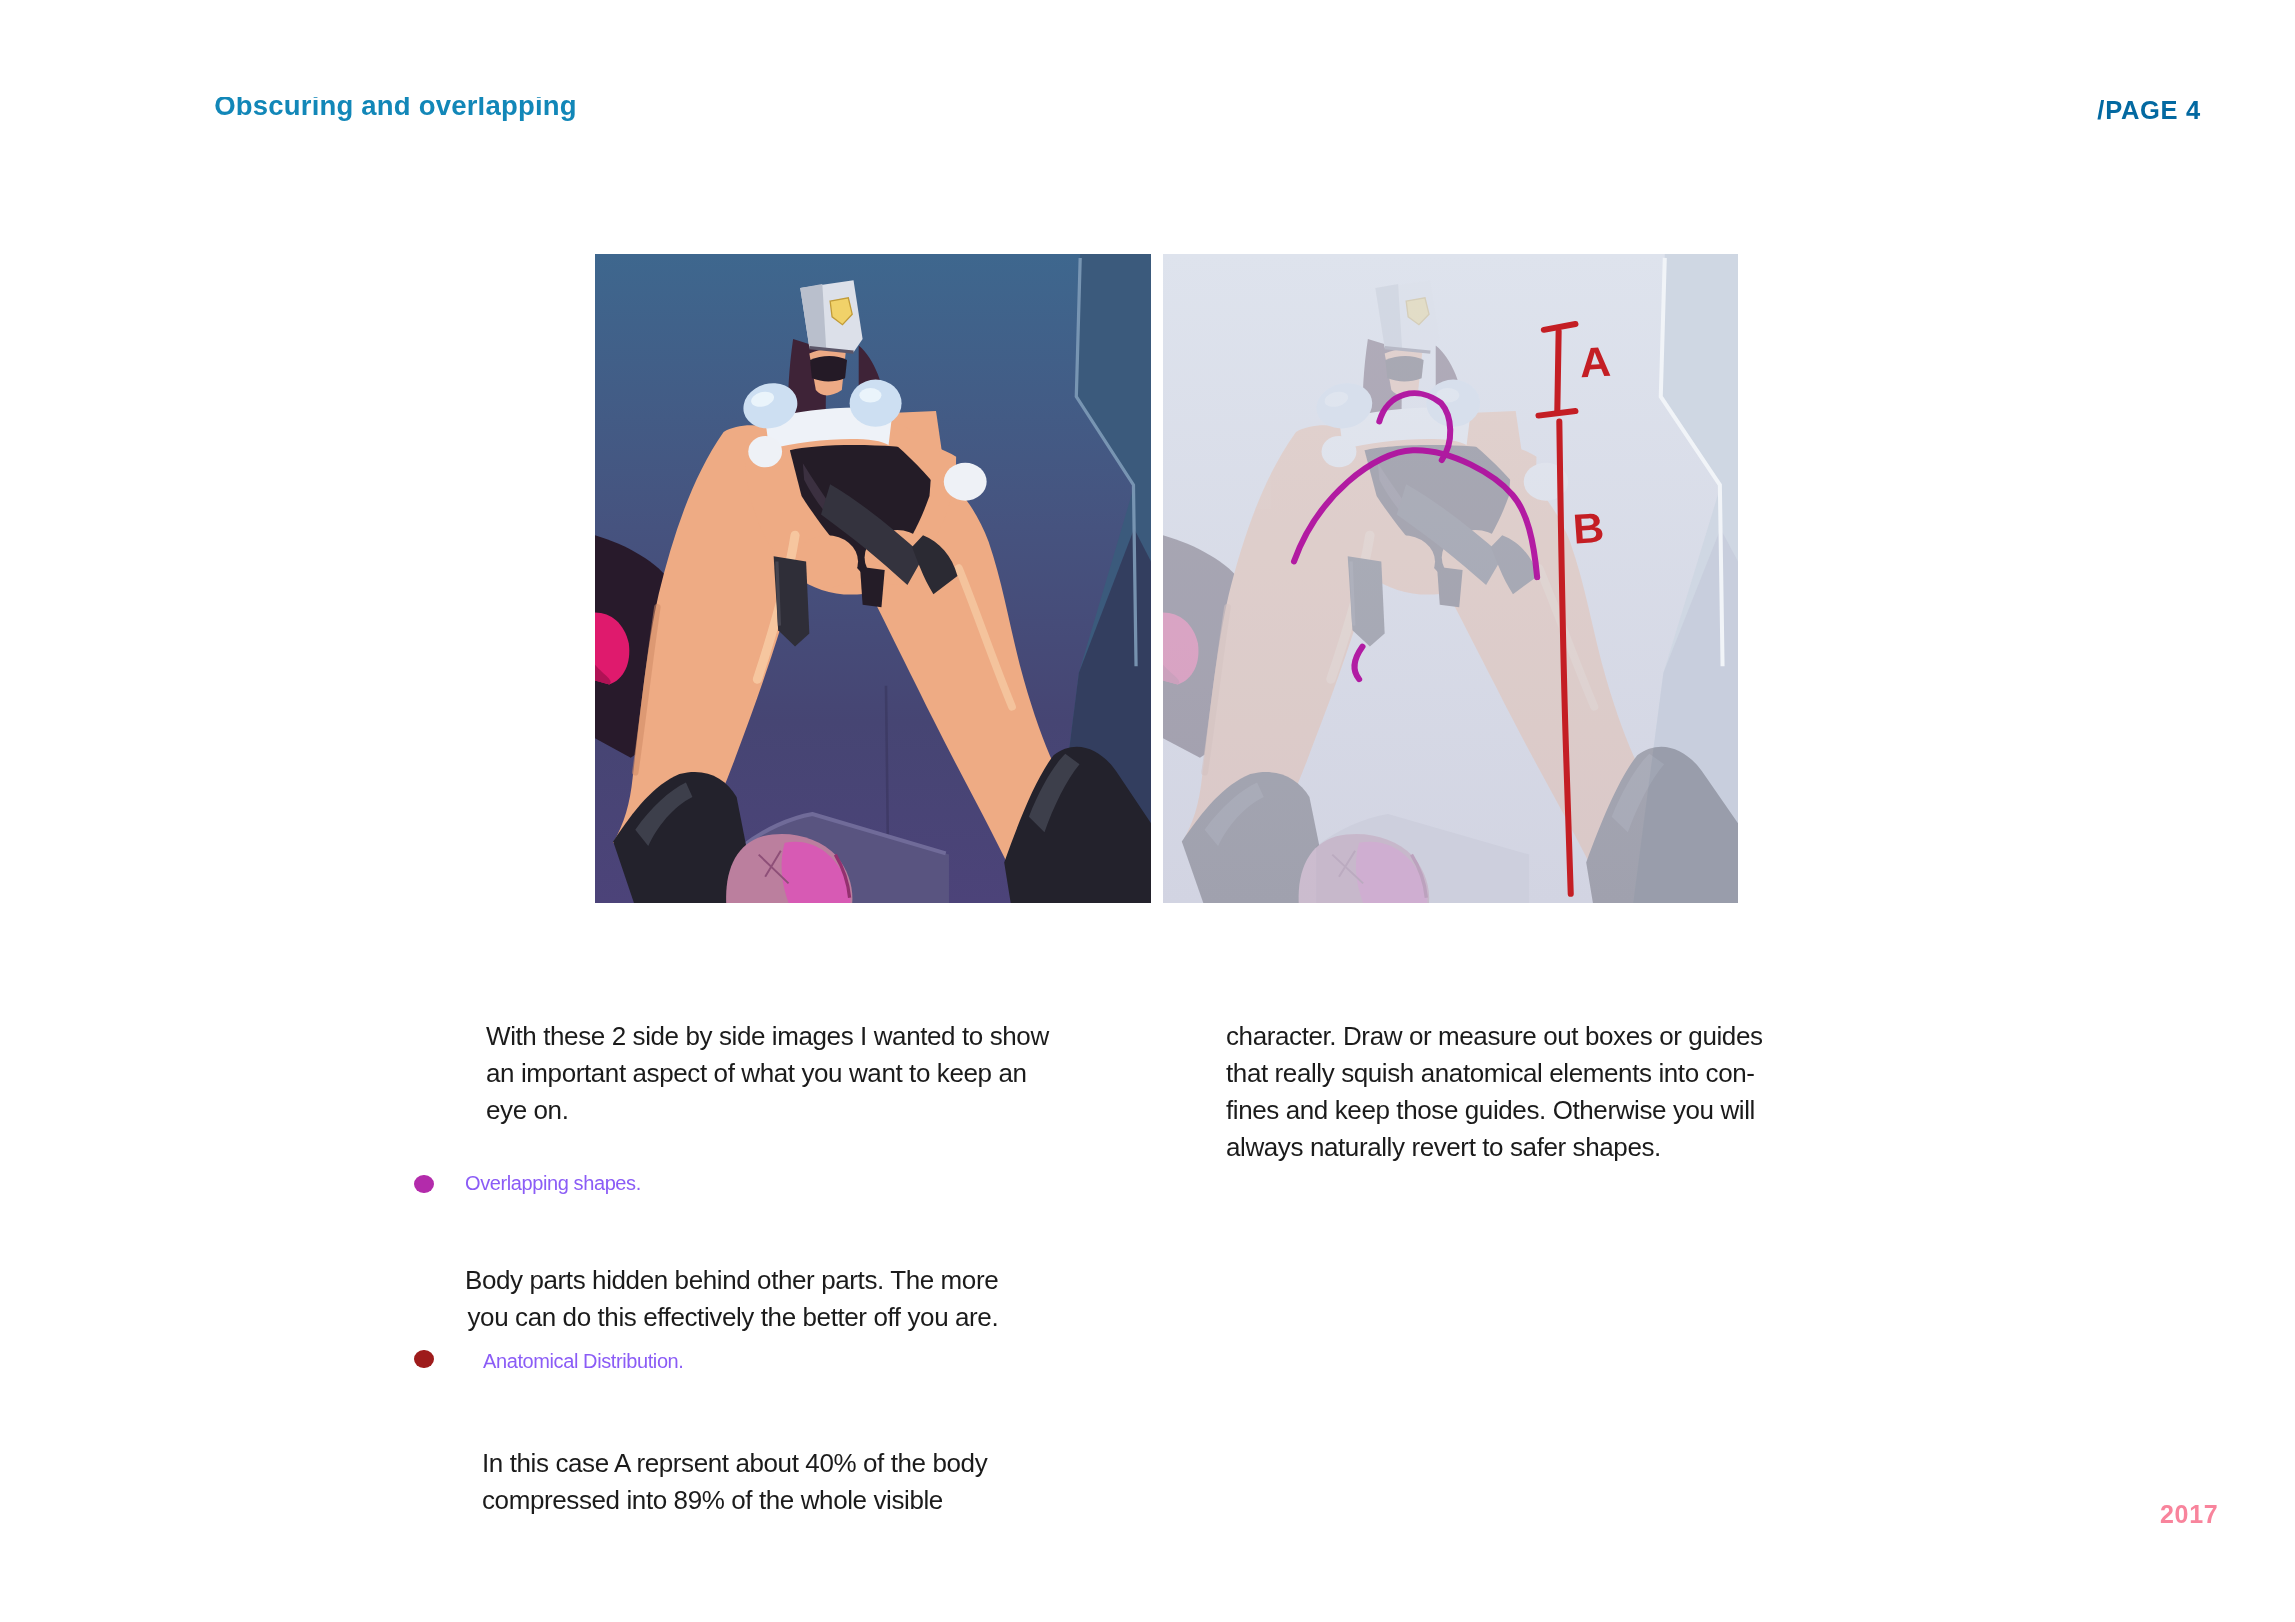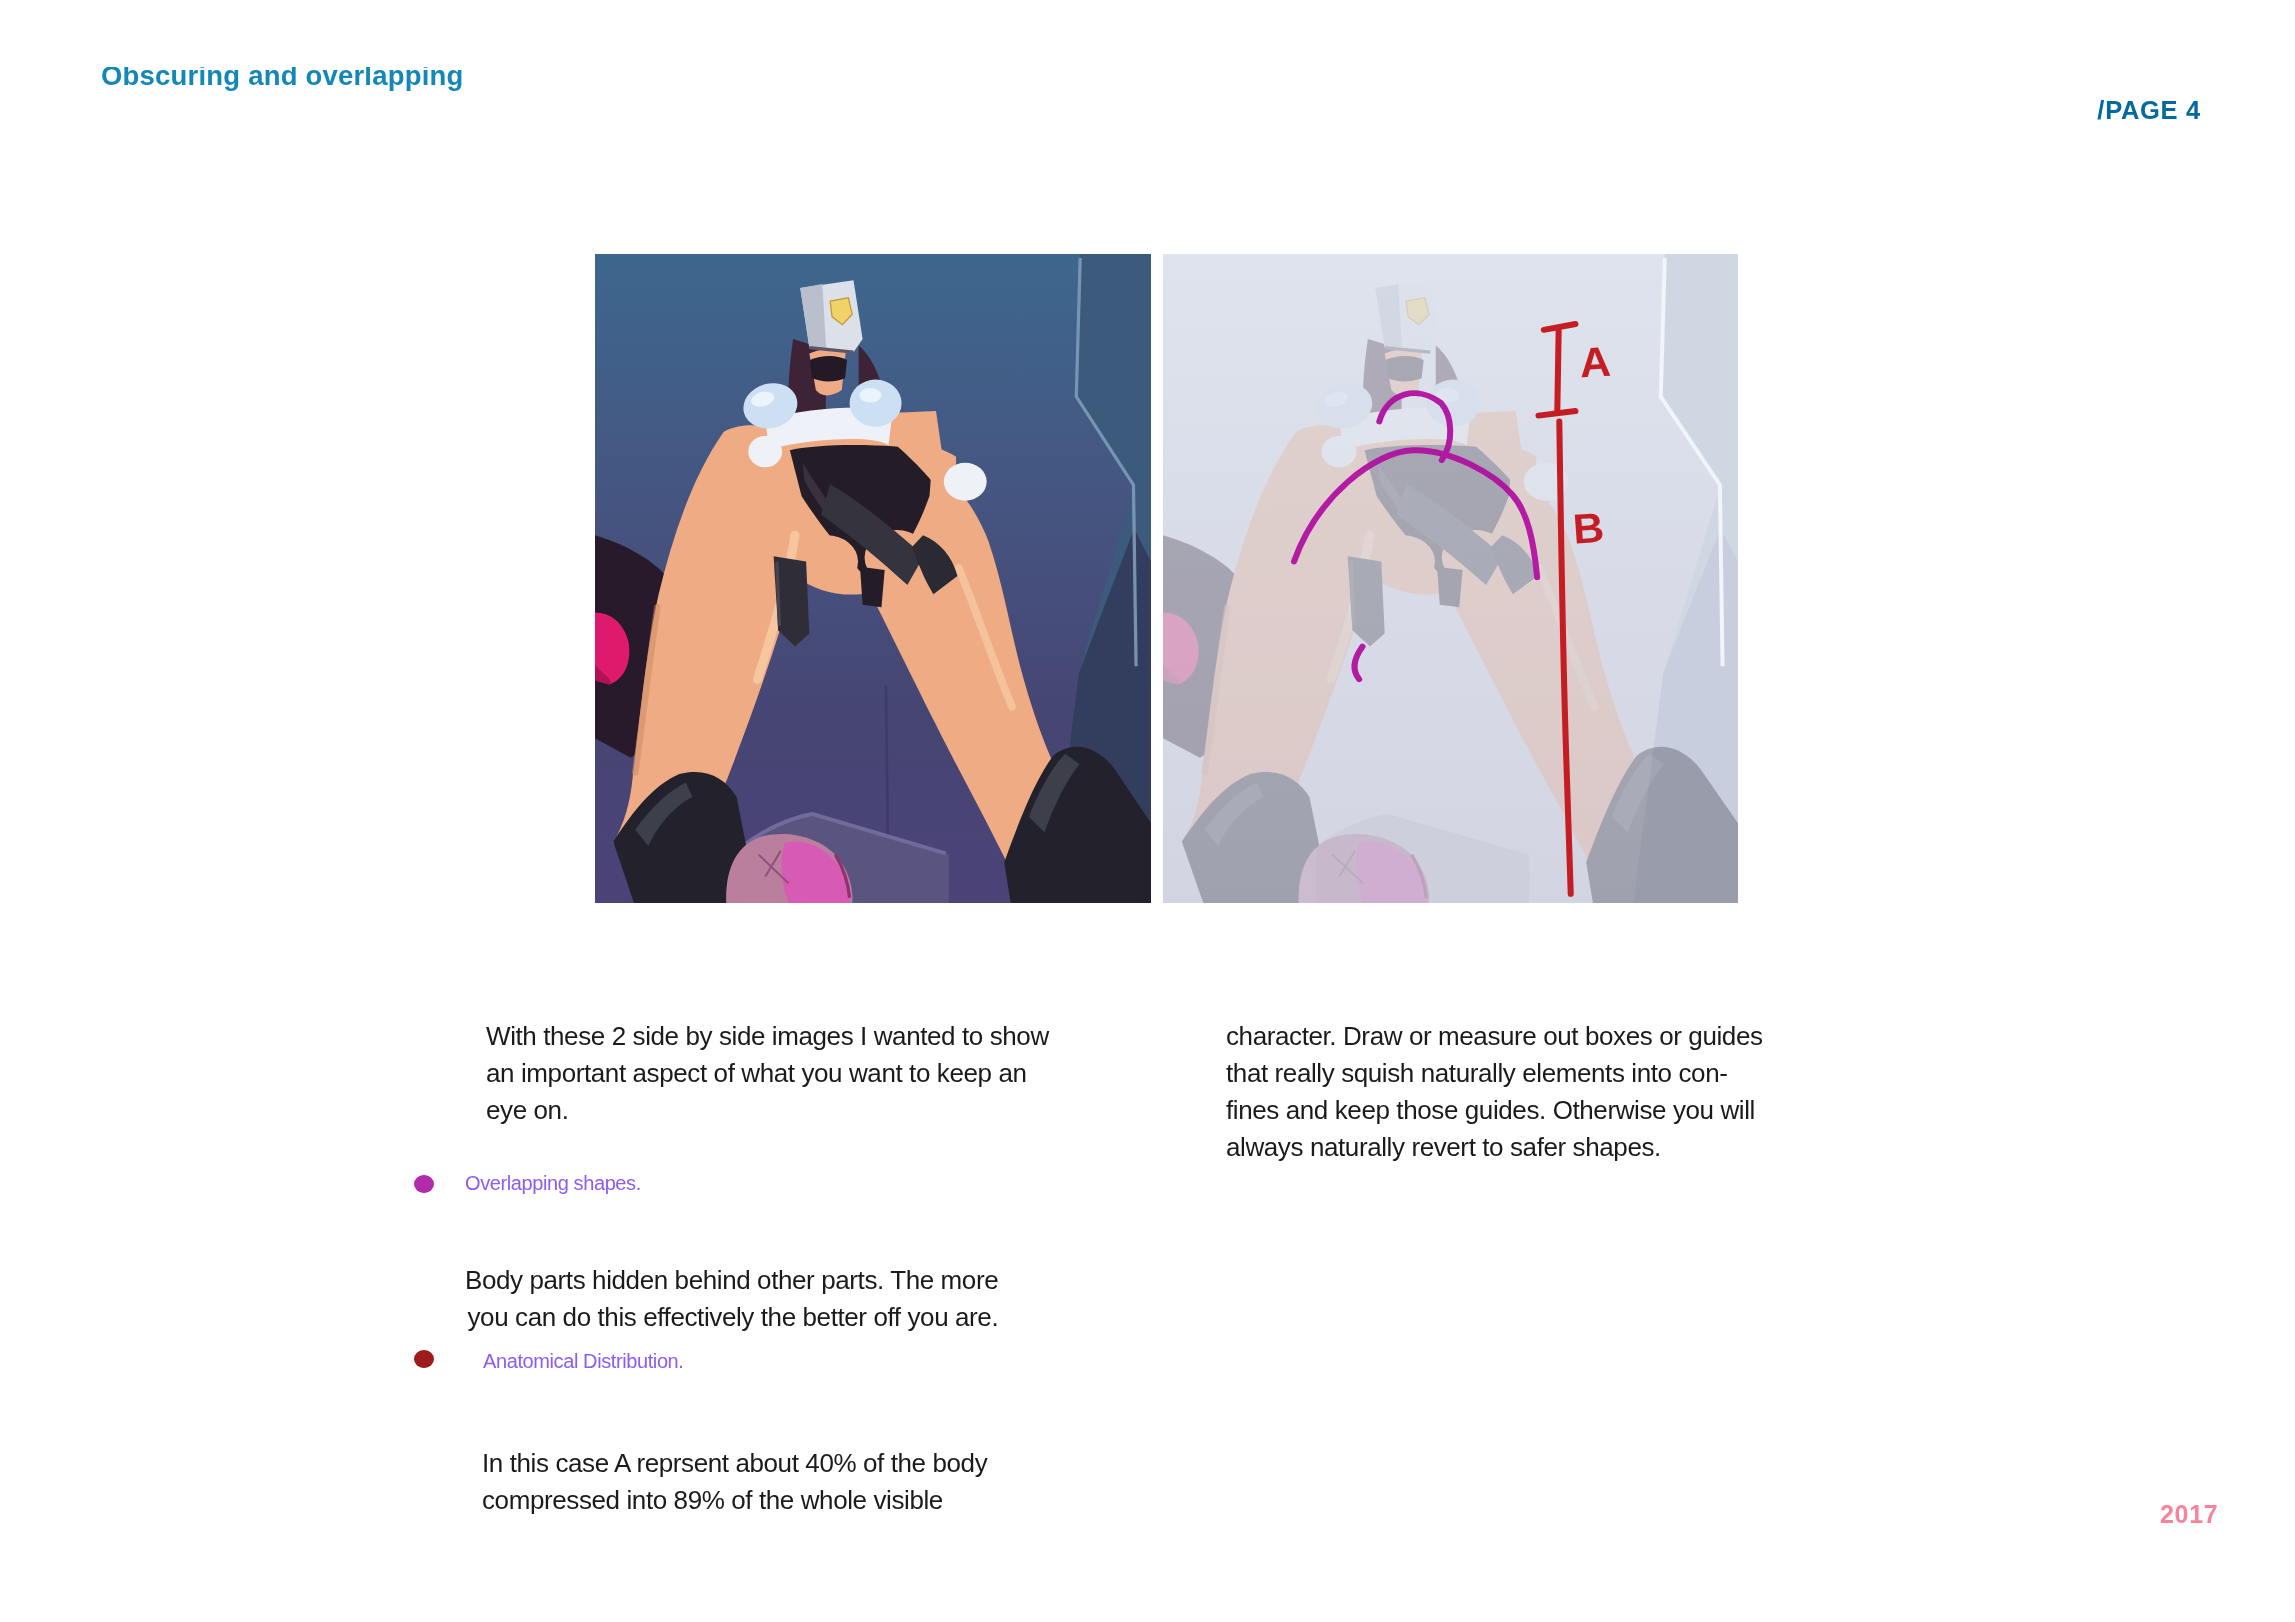--- a/index.html
+++ b/index.html
@@ -1,20 +1,20 @@
 <!DOCTYPE html>
 <html style="font-size:10.5px"><head>
 <meta charset="utf-8">
 <style>
   * { margin:0; padding:0; box-sizing:border-box; }
   html,body { width:2295px; height:1623px; background:#ffffff; overflow:hidden;
               font-family:"Liberation Sans", sans-serif; }
 
   
-  .title-clip { position:absolute; left:101px; top:67px; width:589px; height:37px; overflow:hidden; }
+  .title-clip { position:absolute; left:101px; top:97px; width:589px; height:37px; overflow:hidden;text-align:center; }
   .title-text { font-size:27.5px; font-weight:bold; color:#1287b8; letter-spacing:0.2px;
                 line-height:43px; margin-top:-13px; white-space:nowrap; }
   .page-num { position:absolute; top:96px; right:94px; font-size:25.5px; font-weight:bold;
               color:#0369a1; letter-spacing:0.7px;margin-left:20px; }
 
   
   .fig { position:absolute; top:254px; }
   .fig svg { display:block; width:100%; height:100%; }
   .fig-left  { left:595px;  width:556px; height:649px; }
   .fig-right { left:1163px; width:575px; height:649px; }
@@ -182,19 +182,19 @@
 <div class="bullet-dot" style="left:414px; top:1350px; background:#9e1b1b;"></div>
 <div class="bullet-label" style="left:465px; top:1343px;margin-left:18px;">Anatomical Distribution.</div>
 
 <div class="para" style="left:465px; top:1445px;margin-left:17px;">
   <div class="line">In this case A reprsent about 40% of the body</div>
   <div class="line">compressed into 89% of the whole visible</div>
 </div>
 
 <div class="para" style="left:1226px; top:1018px;">
   <div class="line">character. Draw or measure out boxes or guides</div>
-  <div class="line">that really squish naturally elements into con-</div>
+  <div class="line">that really squish anatomical elements into con-</div>
   <div class="line">fines and keep those guides. Otherwise you will</div>
   <div class="line">always naturally revert to safer shapes.</div>
 </div>
 
 <div class="year">2017</div>
 
 
 </body></html>

